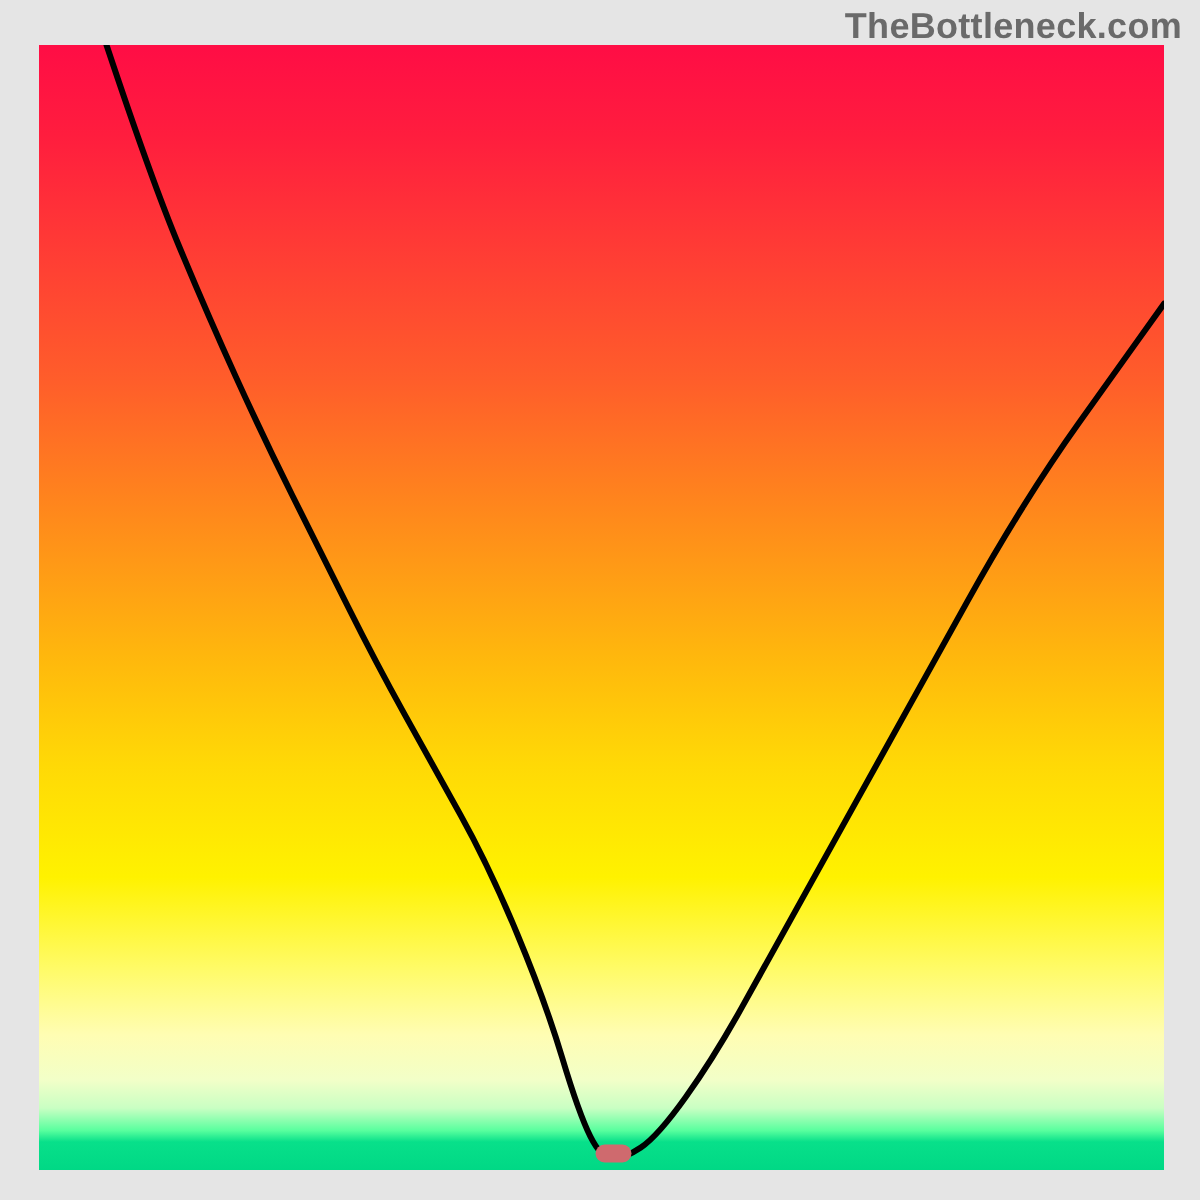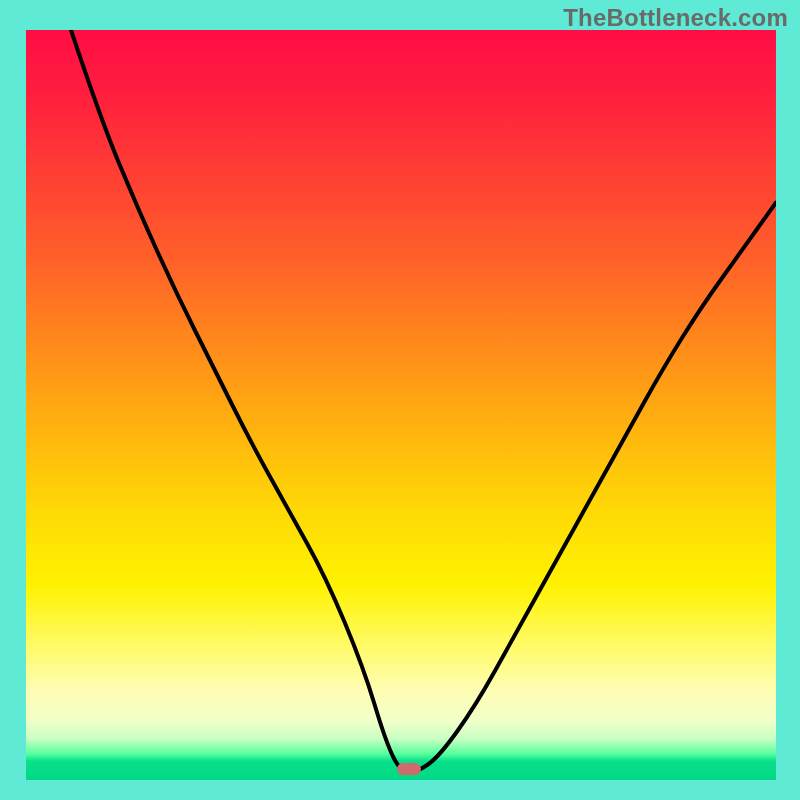--- a/index.html
+++ b/index.html
@@ -6,21 +6,21 @@
     margin: 0;
     padding: 0;
     width: 800px;
     height: 800px;
     overflow: hidden;
   }
   .canvas {
     position: relative;
     width: 800px;
     height: 800px;
-    background: #5eead4;
+    background: #e5e5e5;
   }
   .watermark {
     position: absolute;
     top: 4px;
     right: 12px;
     font-family: Arial, Helvetica, sans-serif;
     font-size: 24px;
     font-weight: 600;
     color: #6a6a6a;
     letter-spacing: 0.2px;

